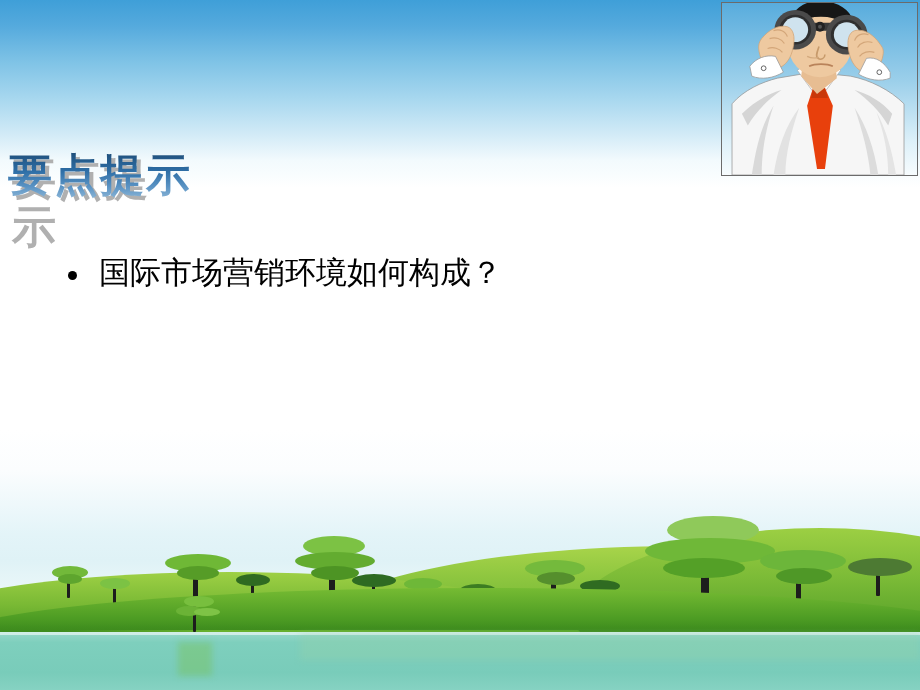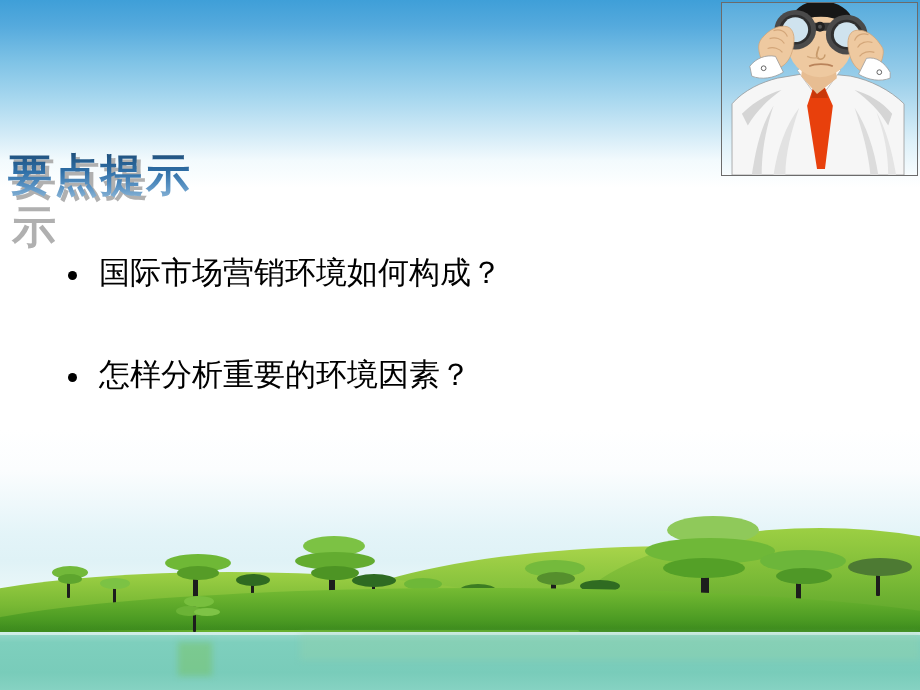--- a/index.html
+++ b/index.html
@@ -329,24 +329,20 @@
   <div id="wordart-wrap">
     <div id="wordart-shadow">要点提示</div>
     <div id="wordart">要点提示</div>
   </div>
 
   <div id="bullets">
     <div class="bullet-row">
       <div class="bullet-dot"></div>
       <div class="bullet-text">国际市场营销环境如何构成？</div>
     </div>
-    <div class="bullet-row">
-      <div class="bullet-dot"></div>
-      <div class="bullet-text">怎样分析重要的环境因素？</div>
-    </div>
   </div>
 
   <div id="clipart">
     <div class="cl-sky"></div>
     <svg viewBox="0 0 197 174" width="195" height="172" style="position:absolute;left:0;top:0;">
 
       <path d="M10 174 L10 102 C22 88 40 80 56 76 L92 70 L130 74 C150 78 170 88 184 102 L184 174 Z" fill="#f6f6f6" stroke="#9a9a9a" stroke-width="0.8"></path>
 
       <path d="M30 174 C34 150 38 126 52 104 C44 128 40 150 40 174 Z" fill="#d9d9d9"></path>
       <path d="M52 174 C56 148 64 124 78 106 C70 130 64 152 64 174 Z" fill="#e2e2e2"></path>

